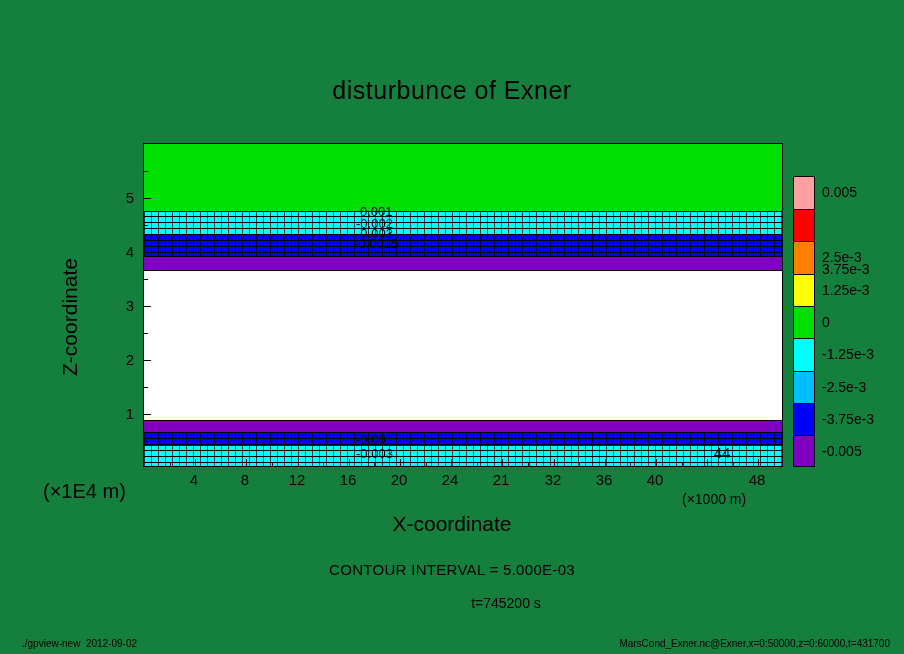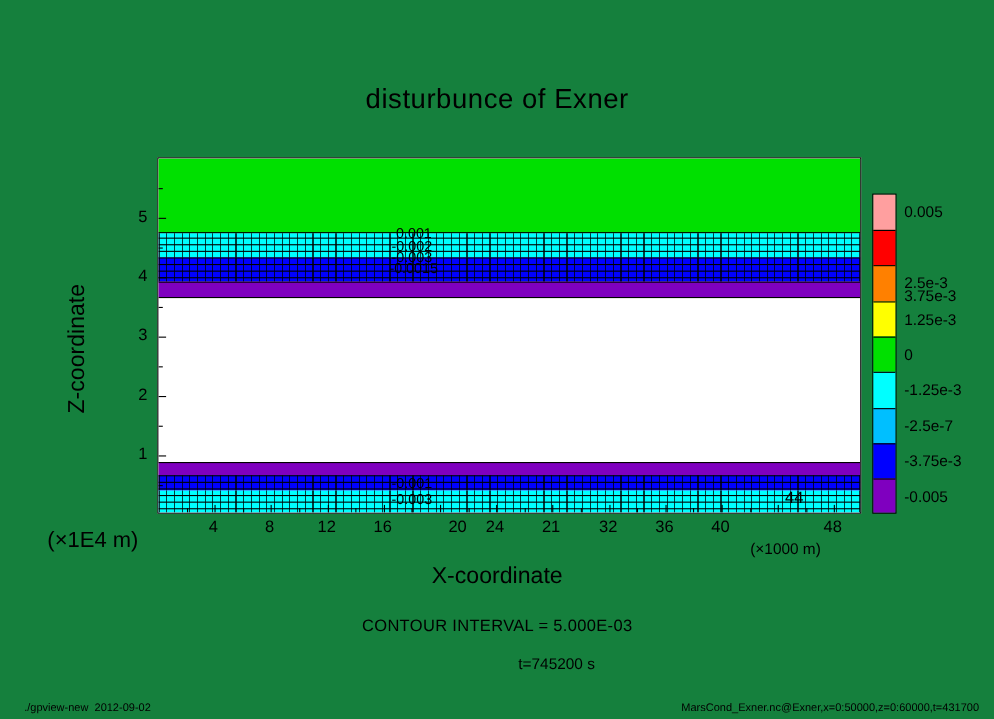--- a/index.html
+++ b/index.html
@@ -266,21 +266,21 @@
     <div class="ytick minor" style="top:189px;"></div>
     <div class="ytick minor" style="top:135px;"></div>
     <div class="ytick minor" style="top:81px;"></div>
     <div class="ytick minor" style="top:27px;"></div>
   </div>
 
   <div class="xticklabel" style="left:194px;top:471px;">4</div>
   <div class="xticklabel" style="left:245px;top:471px;">8</div>
   <div class="xticklabel" style="left:297px;top:471px;">12</div>
   <div class="xticklabel" style="left:348px;top:471px;">16</div>
-  <div class="xticklabel" style="left:399px;top:471px;margin-left:17px;">20</div>
+  <div class="xticklabel" style="left:399px;top:471px;">20</div>
   <div class="xticklabel" style="left:450px;top:471px;">24</div>
   <div class="xticklabel" style="left:501px;top:471px;">21</div>
   <div class="xticklabel" style="left:553px;top:471px;">32</div>
   <div class="xticklabel" style="left:604px;top:471px;">36</div>
   <div class="xticklabel" style="left:655px;top:471px;">40</div>
   <div class="xticklabel" style="left:706px;top:444px;margin-left:16px;">44</div>
   <div class="xticklabel" style="left:757px;top:471px;">48</div>
 
   <div class="yticklabel" style="left:114px;width:20px;top:413px;">1</div>
   <div class="yticklabel" style="left:114px;width:20px;top:359px;">2</div>
@@ -318,17 +318,17 @@
     <div class="cb-sep" style="top:226px;"></div>
     <div class="cb-sep" style="top:258px;"></div>
   </div>
 
   <div class="cb-label" style="top:192px;">0.005</div>
   <div class="cb-label" style="top:225px;margin-top:44px;">3.75e-3</div>
   <div class="cb-label" style="top:257px;">2.5e-3</div>
   <div class="cb-label" style="top:290px;">1.25e-3</div>
   <div class="cb-label" style="top:322px;">0</div>
   <div class="cb-label" style="top:354px;">-1.25e-3</div>
-  <div class="cb-label" style="top:387px;">-2.5e-7</div>
+  <div class="cb-label" style="top:387px;">-2.5e-3</div>
   <div class="cb-label" style="top:419px;">-3.75e-3</div>
   <div class="cb-label" style="top:451px;">-0.005</div>
 
 </div>
 
 </body></html>

